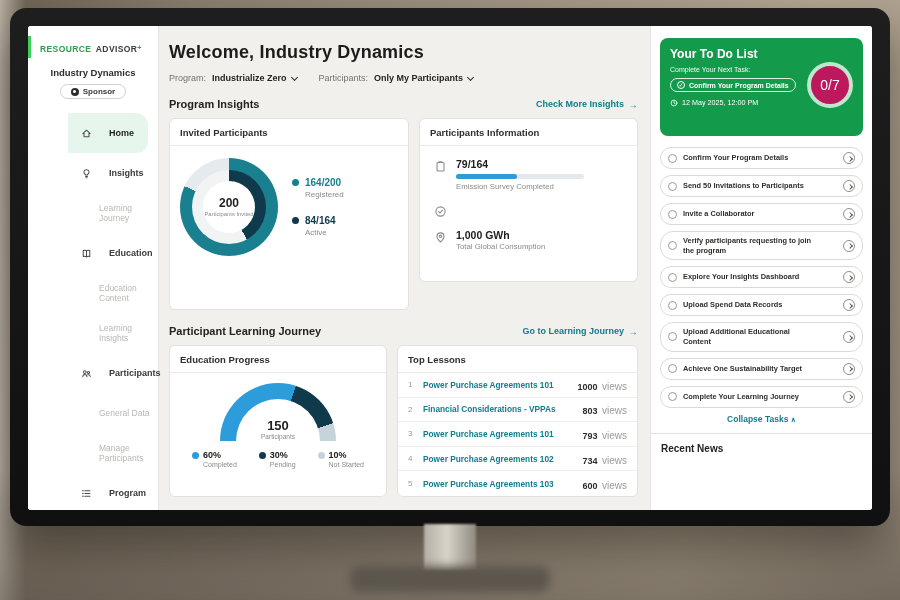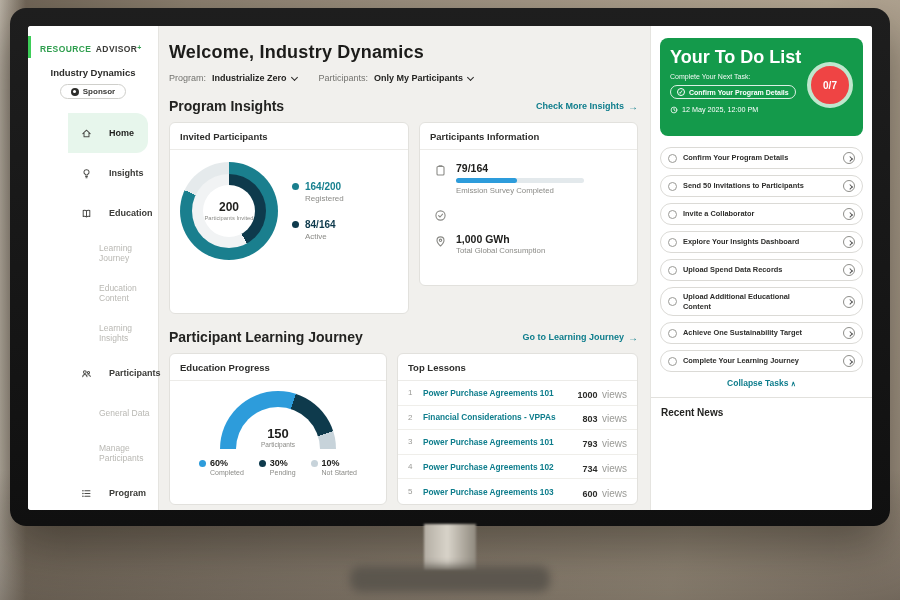--- a/index.html
+++ b/index.html
@@ -36,21 +36,21 @@
 
   
   .main{position:absolute;left:131px;top:0;bottom:0;width:491px;padding:16px 12px 0 10px;}
   .page-title{font-size:18px;font-weight:700;color:#1c1c1a;letter-spacing:.2px;}
   .filters{display:flex;align-items:center;gap:6px;margin-top:10px;font-size:9px;}
   .f-label{color:#73736f;}
   .f-label.second{margin-left:16px;}
   .f-value{display:flex;align-items:center;gap:5px;font-weight:700;color:#242422;cursor:pointer;}
   .chev{width:5px;height:5px;border-right:1.4px solid #2a2a28;border-bottom:1.4px solid #2a2a28;transform:rotate(45deg);display:inline-block;margin-top:-2px;}
   .section-head{display:flex;align-items:center;justify-content:space-between;margin-top:15px;}
-  .section-title{font-size:14px;font-weight:700;color:#232321;}
+  .section-title{font-size:11px;font-weight:700;color:#232321;}
   .section-link{font-size:9px;font-weight:700;color:#0e7d8c;cursor:pointer;display:flex;align-items:center;gap:4px;text-decoration:none;}
   .section-link::after{content:"\2192";font-size:10px;}
   .cards-row{display:flex;gap:10px;margin-top:8px;}
   .card{background:#fff;border:1px solid #e2e1dd;border-radius:6px;overflow:hidden;}
   .card-title{font-size:9.5px;font-weight:700;color:#2e2e2c;padding:8px 10px 7px;border-bottom:1px solid #ecebe8;}
   .card-invited{width:240px;height:192px;}
   .card-info{flex:1;height:164px;}
   .invited-body{display:flex;align-items:center;padding:12px 10px;gap:14px;}
   .donut{position:relative;width:98px;height:98px;flex:0 0 auto;}
   .donut-outer{position:absolute;inset:0;border-radius:50%;}
@@ -75,45 +75,45 @@
   .info-lab{font-size:7.8px;color:#8b8b87;margin-top:1px;}
   .card-edu{width:218px;height:152px;}
   .card-lessons{flex:1;height:152px;}
   .edu-body{padding:10px 10px 0;display:flex;flex-direction:column;align-items:center;}
   .gauge{position:relative;width:116px;height:58px;overflow:hidden;}
   .gauge-arc{position:absolute;left:0;top:0;width:116px;height:116px;border-radius:50%;}
   .gauge-hole{position:absolute;left:16px;top:16px;width:84px;height:84px;border-radius:50%;background:#fff;}
   .gauge-center{position:absolute;left:0;right:0;bottom:1px;text-align:center;}
   .gauge-center .g-val{font-size:13px;font-weight:700;color:#1f1f1d;}
   .gauge-center .g-lab{font-size:6.5px;color:#8b8b87;}
-  .gauge-legend{display:flex;gap:15px;margin-top:9px;}
+  .gauge-legend{display:flex;gap:22px;margin-top:9px;}
   .gl-top{display:flex;align-items:center;gap:4px;}
   .gl-top .leg-dot{margin-top:0;}
   .gl-val{font-size:9px;font-weight:700;color:#20201e;}
   .gl-lab{font-size:7px;color:#8b8b87;margin-top:1px;margin-left:11px;}
   .lesson-row{display:flex;align-items:center;gap:8px;padding:0 10px;border-bottom:1px solid #efeeea;height:24.6px;cursor:pointer;}
   .lesson-row:last-child{border-bottom:none;}
   .l-rank{font-size:8px;color:#9a9a96;width:7px;flex:0 0 auto;}
   .l-title{font-size:8.3px;color:#0e7d8c;font-weight:600;flex:1;white-space:nowrap;overflow:hidden;}
   .l-views{margin-left:auto;white-space:nowrap;text-align:right;}
   .l-views b{font-size:9px;color:#2c2c2a;}
   .l-vlab{color:#9a9a96;font-size:10px;}
 
   
   .todo{position:absolute;right:0;top:0;bottom:0;width:222px;background:#fff;border-left:1px solid #e5e4e0;padding:12px 9px 0;}
   .todo-card{position:relative;background:#149a4b;border-radius:8px;padding:9px 10px;color:#fff;height:98px;}
-  .todo-title{font-size:18px;font-weight:700;}
+  .todo-title{font-size:12px;font-weight:700;}
   .todo-sub{font-size:7px;margin-top:5px;opacity:.95;}
   .todo-next{display:inline-flex;align-items:center;gap:4px;border:1px solid rgba(255,255,255,.85);border-radius:9px;padding:2px 6px;margin-top:4px;font-size:7px;font-weight:700;cursor:pointer;max-width:138px;}
   .check-icon{width:8px;height:8px;border:1px solid #fff;border-radius:50%;display:flex;align-items:center;justify-content:center;font-size:5.5px;flex:0 0 auto;}
   .check-icon::before{content:"\2713";}
   .todo-due{display:flex;align-items:center;gap:4px;margin-top:6px;font-size:7.2px;}
   .clock-icon{width:8px;height:8px;display:flex;flex:0 0 auto;}
   .clock-icon svg{width:8px;height:8px;stroke:#fff;fill:none;stroke-width:1.2;stroke-linecap:round;stroke-linejoin:round;}
-  .todo-progress{position:absolute;right:10px;top:24px;width:46px;height:46px;border-radius:50%;background:#ef4444;border:4px solid #bfe7cd;display:flex;align-items:center;justify-content:center;font-size:10px;font-weight:700;color:#fff;}
+  .todo-progress{position:absolute;right:10px;top:24px;width:46px;height:46px;border-radius:50%;background:#be185d;border:4px solid #bfe7cd;display:flex;align-items:center;justify-content:center;font-size:14px;font-weight:400;color:#fff;}
   .task-list{margin-top:11px;}
   .task{display:flex;align-items:center;gap:6px;border:1px solid #dbdad6;border-radius:13px;padding:4px 7px;margin-bottom:6px;background:#fff;cursor:pointer;min-height:22px;}
   .task-check{width:9px;height:9px;border:1px solid #9a9a96;border-radius:50%;flex:0 0 auto;}
   .task-label{flex:1;font-size:7.4px;color:#2e2e2c;font-weight:600;line-height:1.3;max-width:130px;}
   .task-go{width:12px;height:12px;border:1px solid #8f8f8b;border-radius:50%;position:relative;flex:0 0 auto;margin-left:auto;}
   .task-go::before{content:"";position:absolute;left:3.5px;top:3.8px;width:3.2px;height:3.2px;border-right:1.1px solid #555;border-top:1.1px solid #555;transform:rotate(45deg);}
   .collapse-link{text-align:center;font-size:8.5px;font-weight:700;color:#0e7d8c;margin-top:3px;cursor:pointer;}
   .collapse-link .up{font-size:7px;}
   .news-head{margin:9px -9px 0;border-top:1px solid #e2e1dd;padding:9px 10px 0;font-size:10px;font-weight:700;color:#232321;}
 </style>
@@ -145,30 +145,30 @@
           <span>Home</span>
         </div>
         <div class="nav-item">
           <span class="nav-icon">
               <svg viewBox="0 0 12 12">
                 <path d="M6 1.8a2.7 2.7 0 0 1 1.5 5c-.3.2-.5.5-.5.9h-2c0-.4-.2-.7-.5-.9A2.7 2.7 0 0 1 6 1.8Z M5 9.4h2M5.4 10.6h1.2"></path>
               </svg>
             </span>
           <span>Insights</span>
         </div>
-        <div class="nav-item">
-          <span class="nav-icon">
-              <svg viewBox="0 0 12 12">
-                <path d="M6 3.1C5.1 2.3 3.6 2.2 2.4 2.7v6.6C3.6 8.8 5.1 8.9 6 9.7c.9-.8 2.4-.9 3.6-.4V2.7C8.4 2.2 6.9 2.3 6 3.1ZM6 3.1v6.6"></path>
-              </svg>
-            </span>
-          <span>Education</span>
-        </div>
         <div class="nav-item sub">
           <span>Learning Journey</span>
+        </div>
+        <div class="nav-item">
+          <span class="nav-icon">
+              <svg viewBox="0 0 12 12">
+                <path d="M6 3.1C5.1 2.3 3.6 2.2 2.4 2.7v6.6C3.6 8.8 5.1 8.9 6 9.7c.9-.8 2.4-.9 3.6-.4V2.7C8.4 2.2 6.9 2.3 6 3.1ZM6 3.1v6.6"></path>
+              </svg>
+            </span>
+          <span>Education</span>
         </div>
         <div class="nav-item sub">
           <span>Education Content</span>
         </div>
         <div class="nav-item sub">
           <span>Learning Insights</span>
         </div>
         <div class="nav-item">
           <span class="nav-icon">
               <svg viewBox="0 0 12 12">
@@ -413,20 +413,25 @@
           <span class="task-label">Send 50 Invitations to Participants</span>
           <span class="task-go"></span>
         </div>
         <div class="task">
           <span class="task-check"></span>
           <span class="task-label">Invite a Collaborator</span>
           <span class="task-go"></span>
         </div>
         <div class="task">
           <span class="task-check"></span>
+          <span class="task-label">Verify participants requesting to join the program</span>
+          <span class="task-go"></span>
+        </div>
+        <div class="task">
+          <span class="task-check"></span>
           <span class="task-label">Explore Your Insights Dashboard</span>
           <span class="task-go"></span>
         </div>
         <div class="task">
           <span class="task-check"></span>
           <span class="task-label">Upload Spend Data Records</span>
           <span class="task-go"></span>
         </div>
         <div class="task">
           <span class="task-check"></span>

